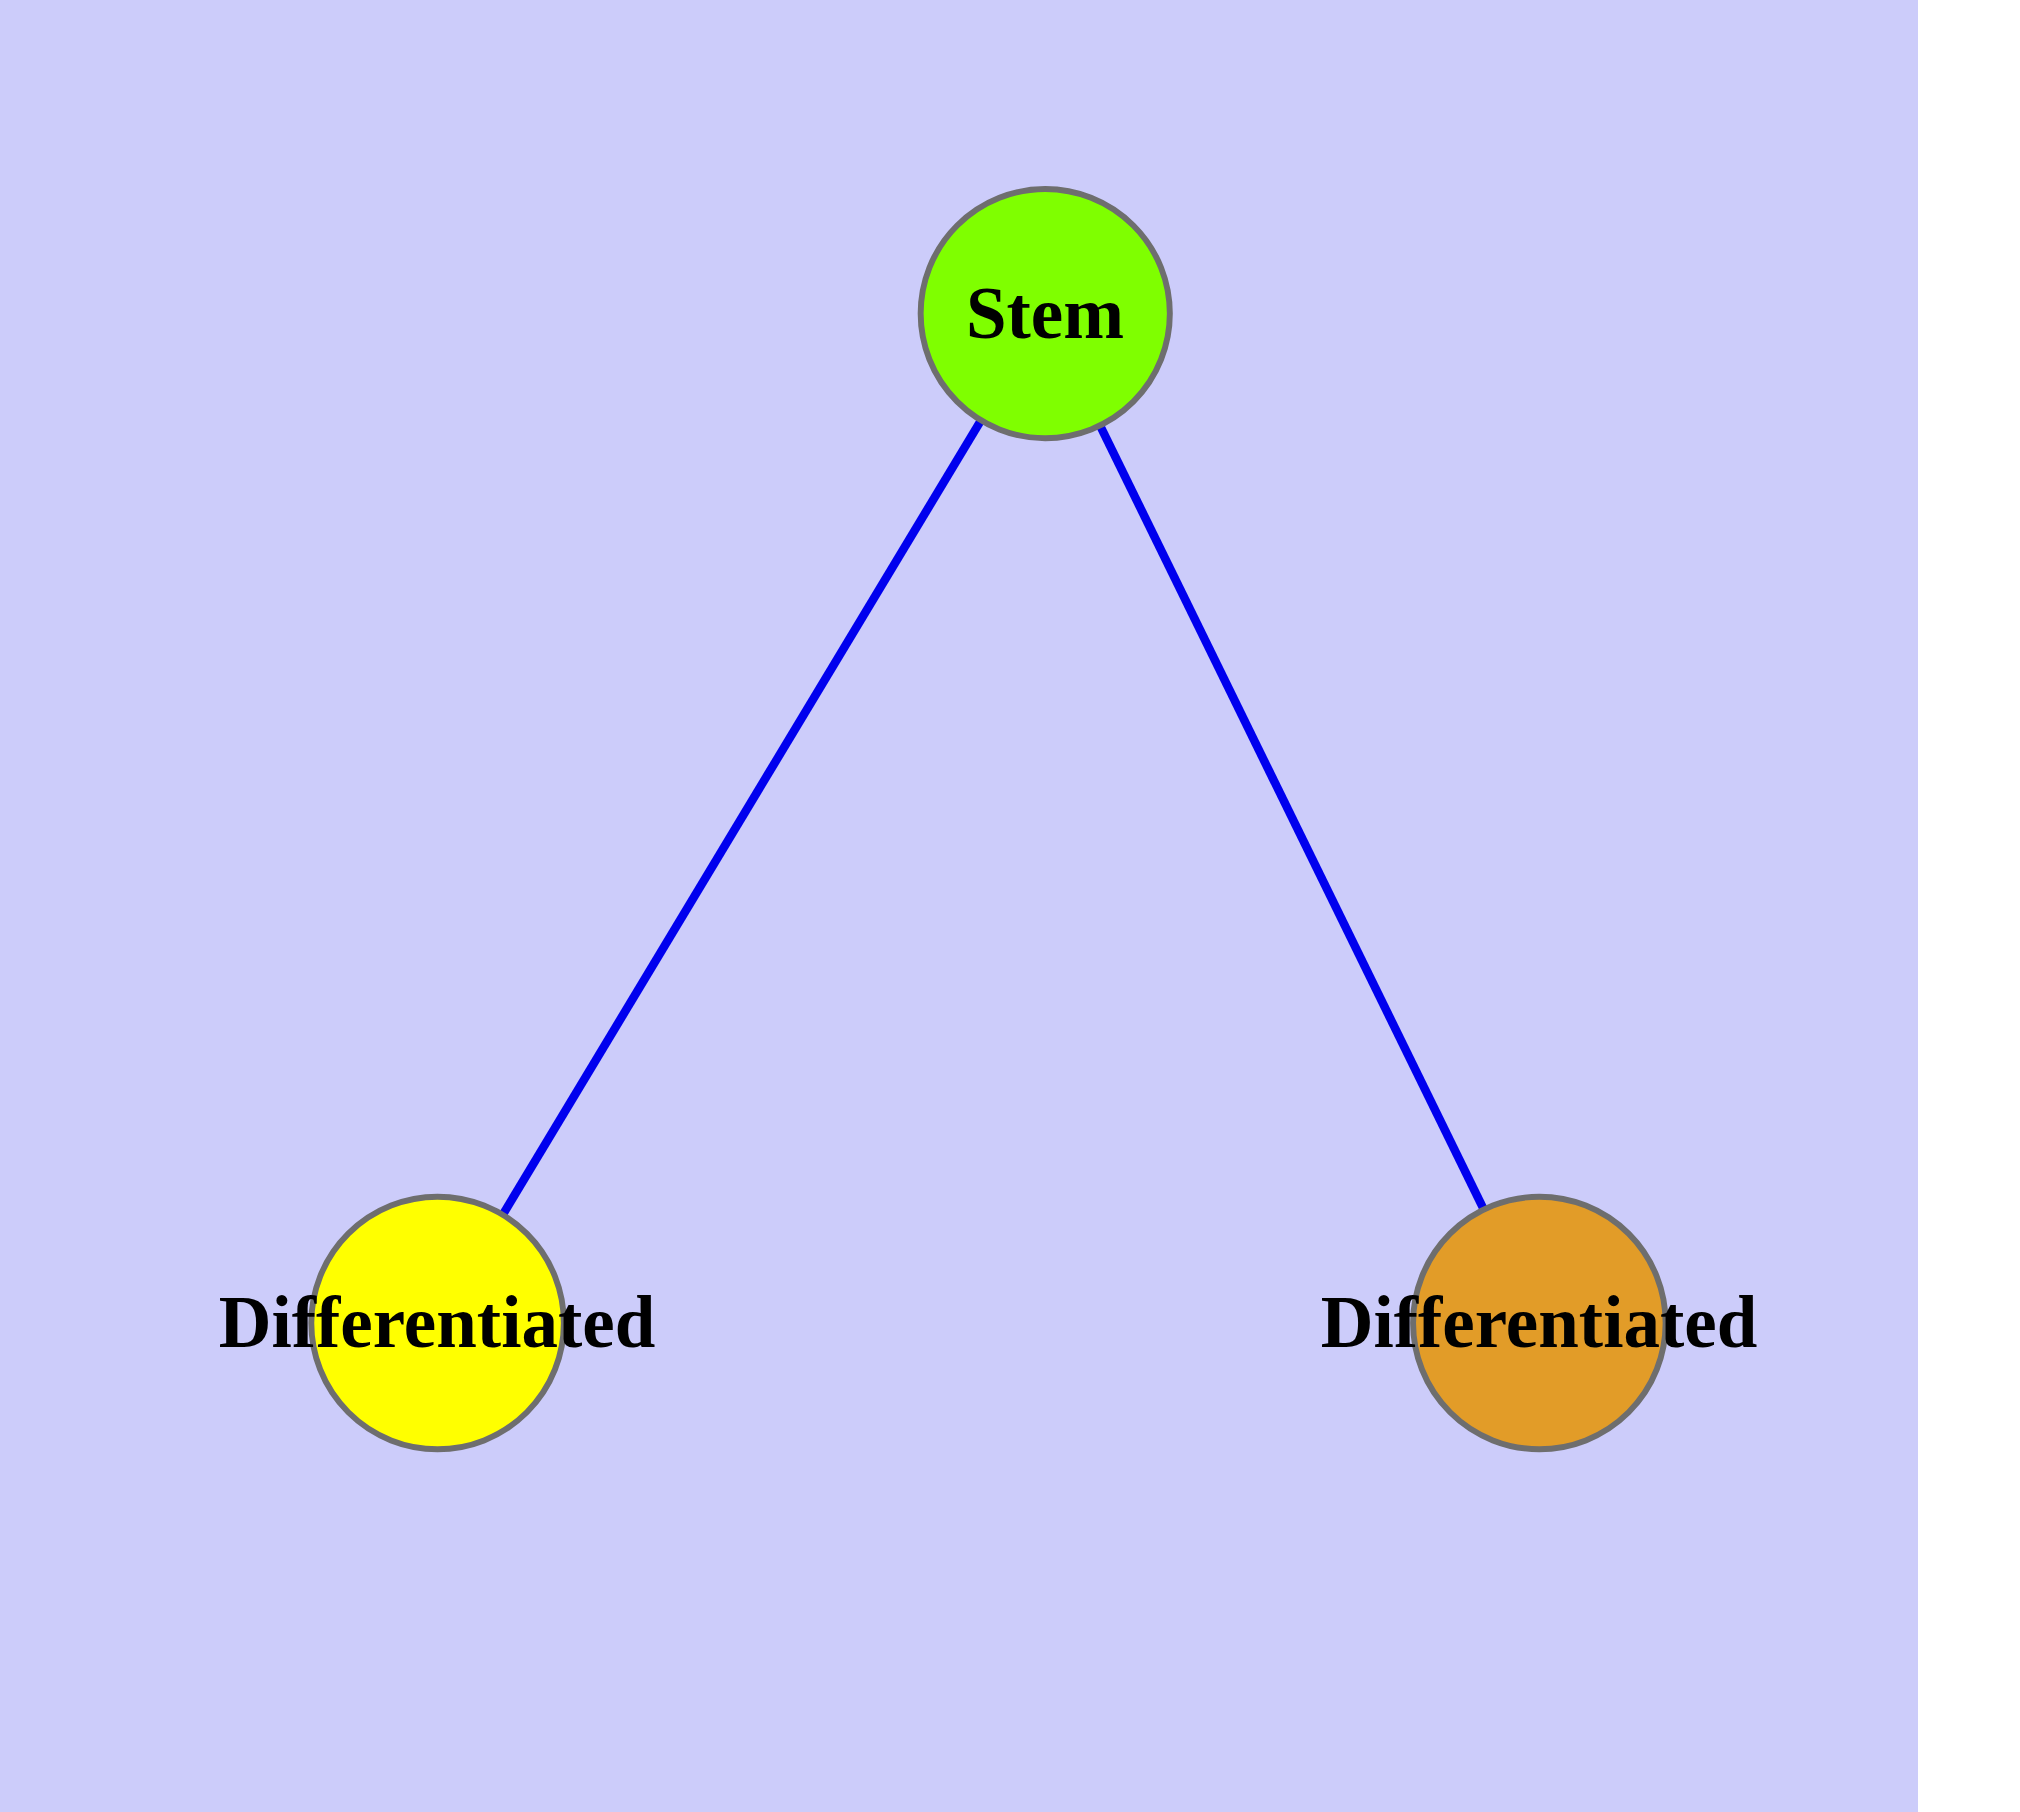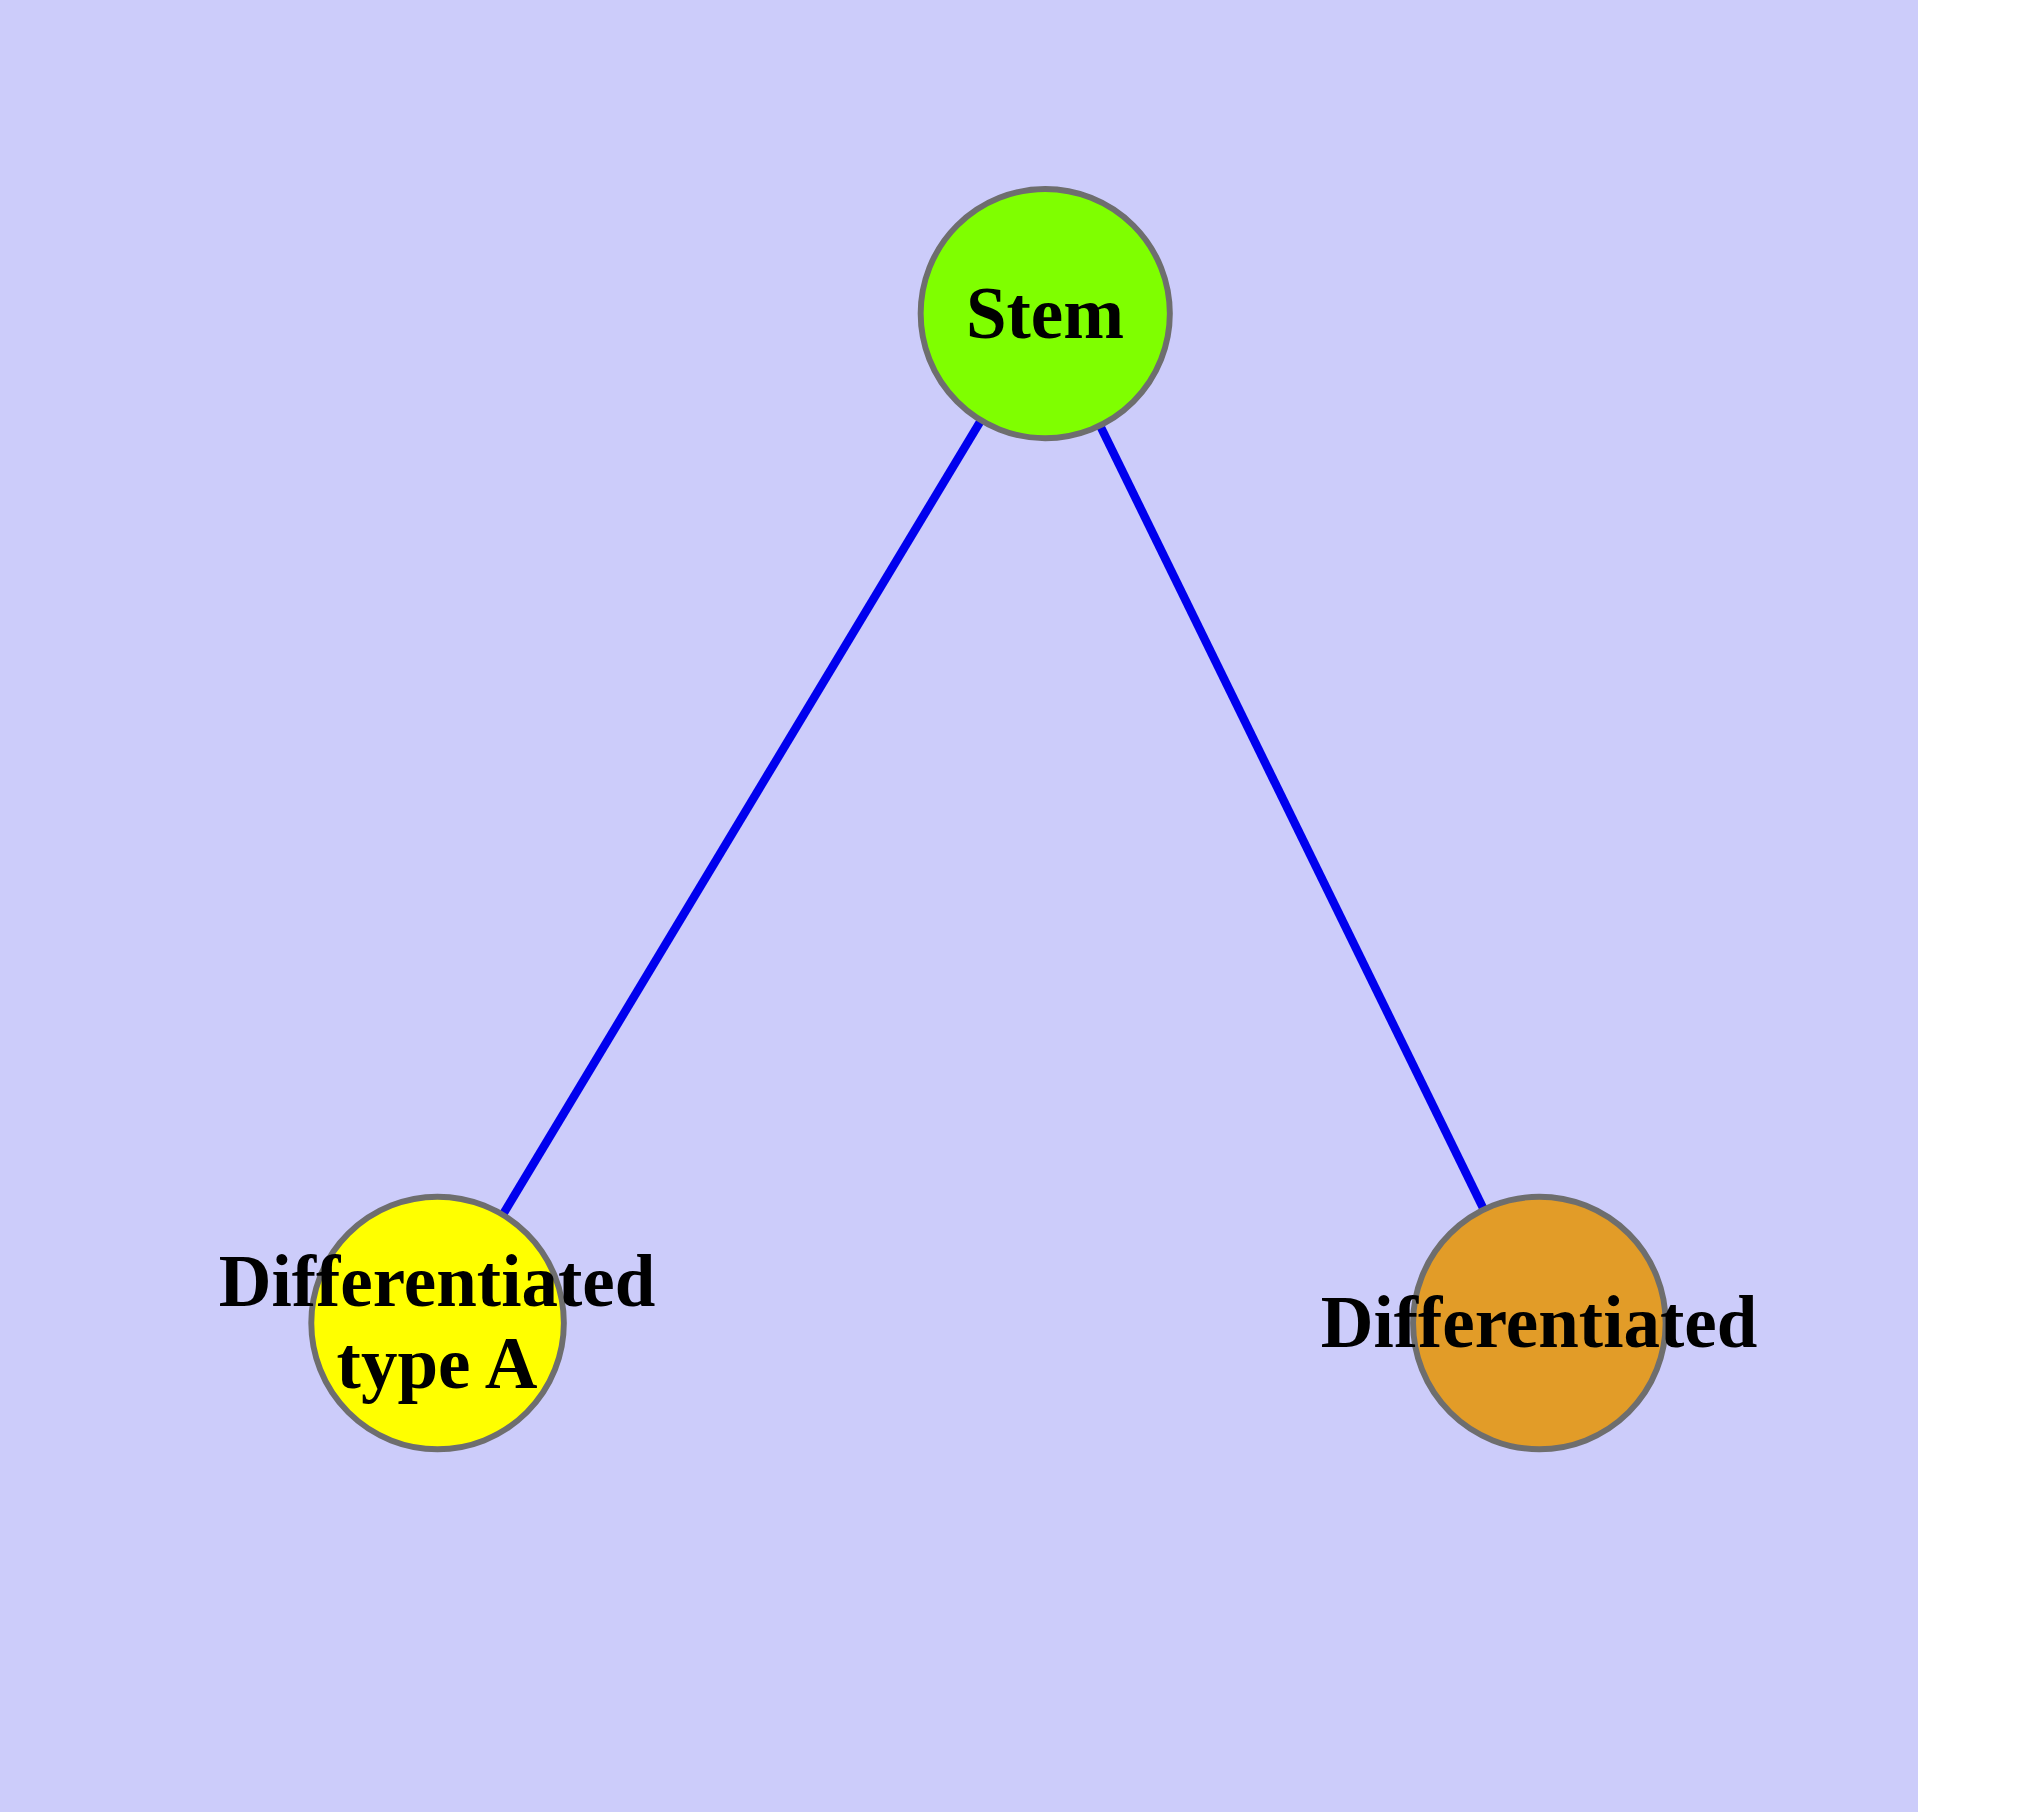--- a/index.html
+++ b/index.html
@@ -85,21 +85,20 @@
       <circle id="node-diff-b" class="node-circle" cx="1816" cy="1561" r="149" fill="#E29C28" stroke="#6E6E6E"></circle>
     </g>
   </svg>
 
   <div id="label-stem" class="node-label">
     <span class="line">Stem</span>
   </div>
 
   <div id="label-type-a" class="node-label">
     <span class="line">Differentiated</span>
-    <span class="line">type A</span>
   </div>
 
   <div id="label-type-b" class="node-label">
     <span class="line">Differentiated</span>
   </div>
 
 </div>
 
 
 </body></html>

